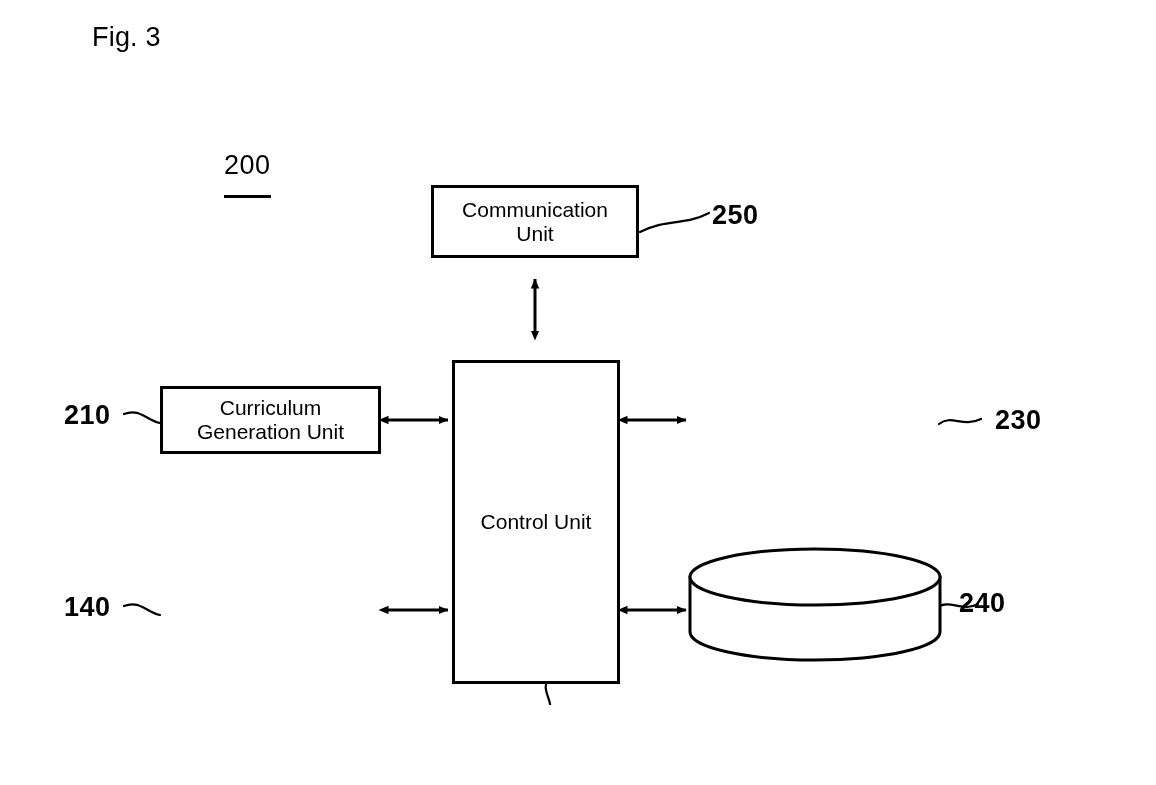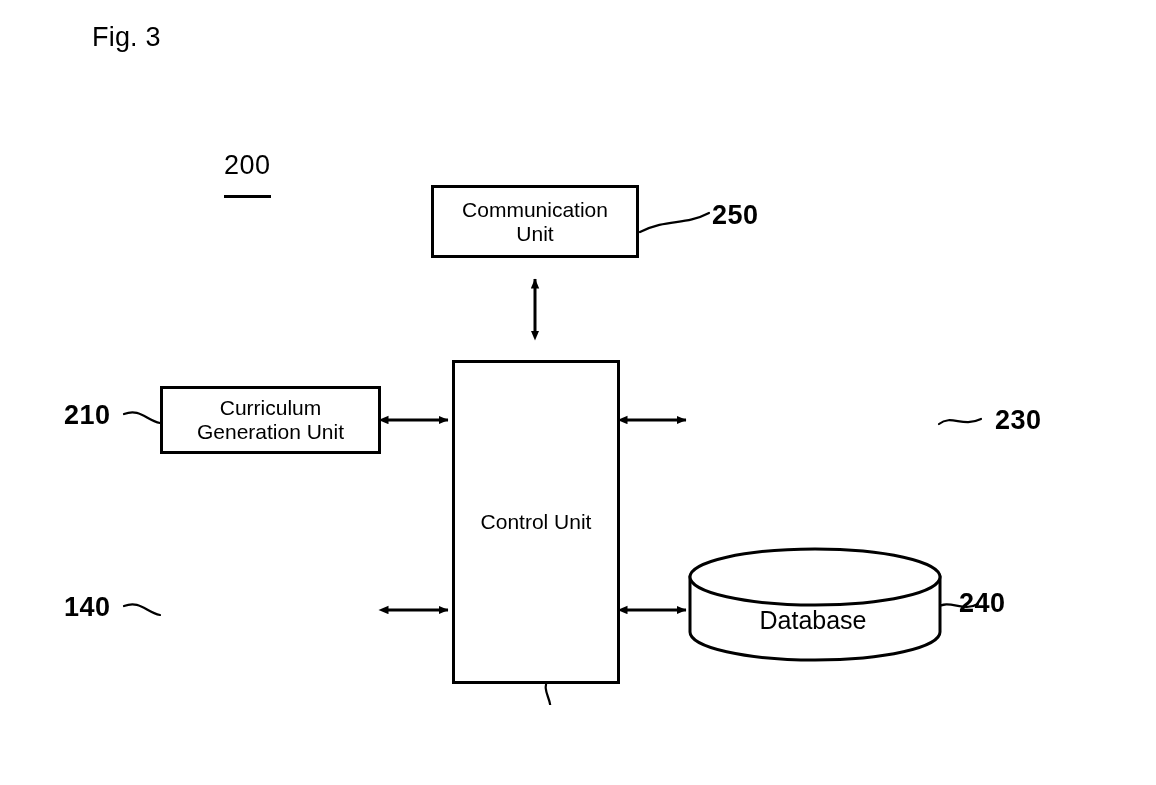--- a/index.html
+++ b/index.html
@@ -162,18 +162,15 @@
 
   <div class="ref-num" id="ref-220">140</div>
 
   <div class="node-box" id="box-control">
     <span class="node-label">Control Unit</span>
   </div>
   <div class="ref-num" id="ref-260">260</div>
 
   <div class="ref-num" id="ref-230">230</div>
 
-  <div id="db-cylinder">
-    <div class="db-text">Database</div>
-  </div>
   <div class="ref-num" id="ref-240">240</div>
 
 </div>
 
 </body></html>

